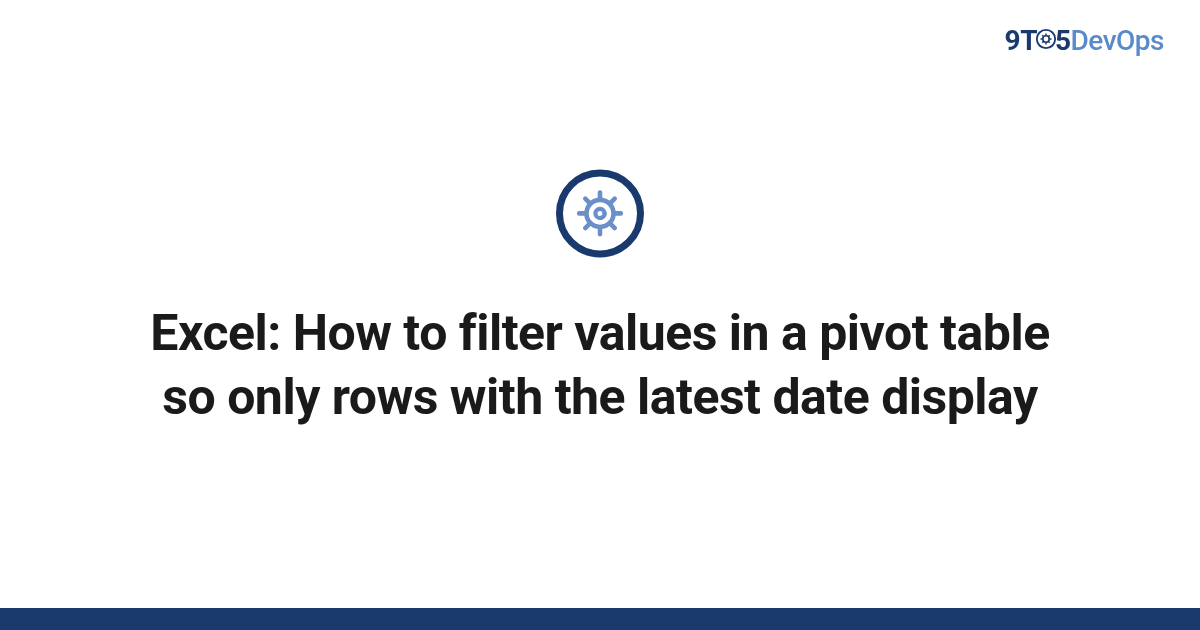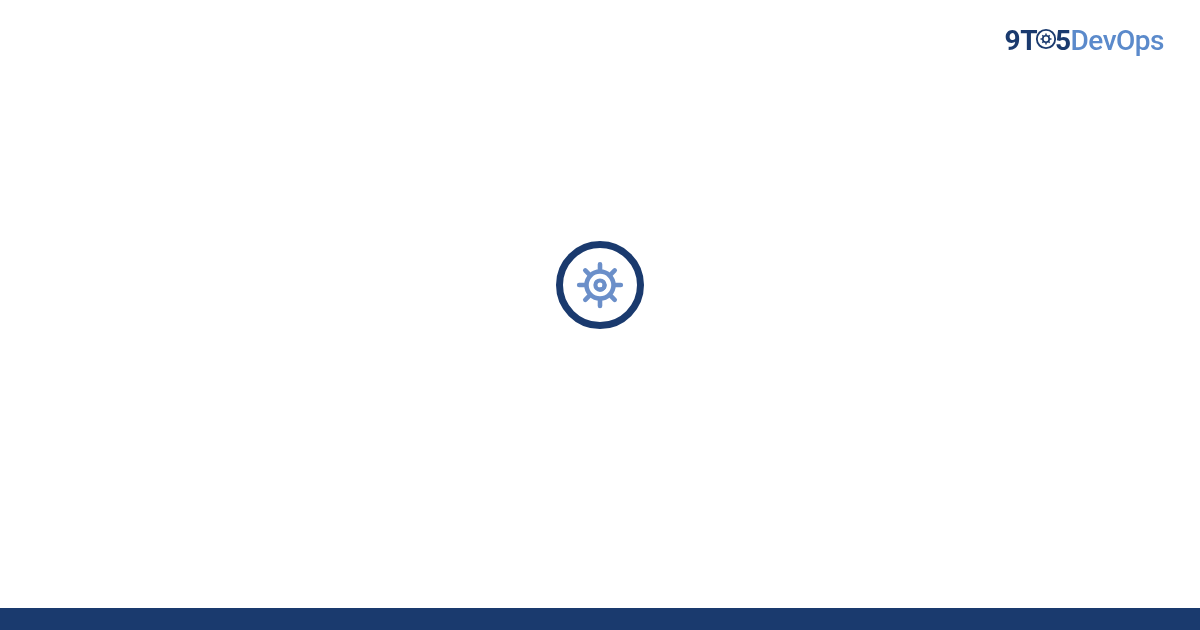--- a/index.html
+++ b/index.html
@@ -91,15 +91,16 @@
 
 <div class="center-content">
   <div class="icon-circle">
     <svg width="50" height="50" viewBox="0 0 24 24" fill="none">
       <path d="M12 2 L12 4.5 M12 19.5 L12 22 M22 12 L19.5 12 M4.5 12 L2 12 M19.07 4.93 L17.3 6.7 M6.7 17.3 L4.93 19.07 M19.07 19.07 L17.3 17.3 M6.7 6.7 L4.93 4.93" stroke="#6b8fc9" stroke-width="2.2" stroke-linecap="round"></path>
       <circle cx="12" cy="12" r="6.5" stroke="#6b8fc9" stroke-width="2.2" fill="none"></circle>
       <circle cx="12" cy="12" r="2.2" stroke="#6b8fc9" stroke-width="2" fill="none"></circle>
       <path d="M14.2 12 A2.2 2.2 0 0 1 12 14.2" stroke="#6b8fc9" stroke-width="2" fill="none" stroke-linecap="round"></path>
     </svg>
   </div>
+  <h1 class="title">Excel: How to filter values in a pivot table so only rows with the latest date display</h1>
 </div>
 
 <div class="bottom-bar"></div>
 
 </body></html>

